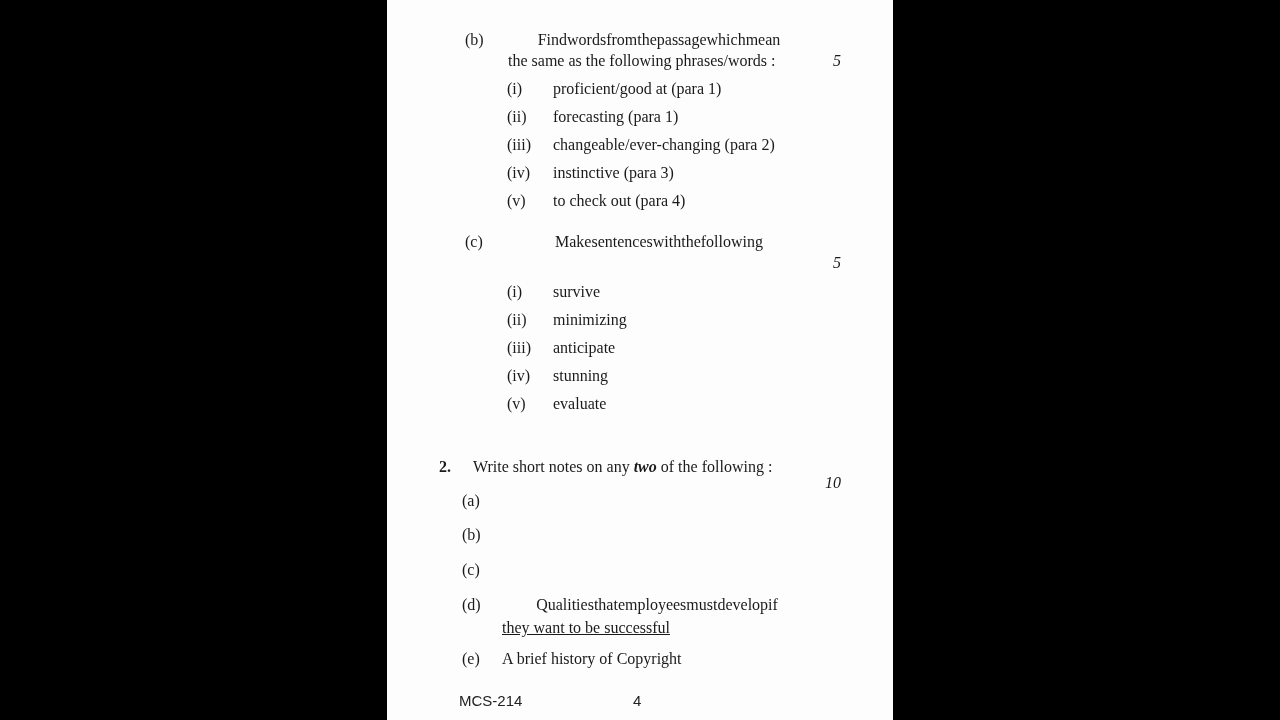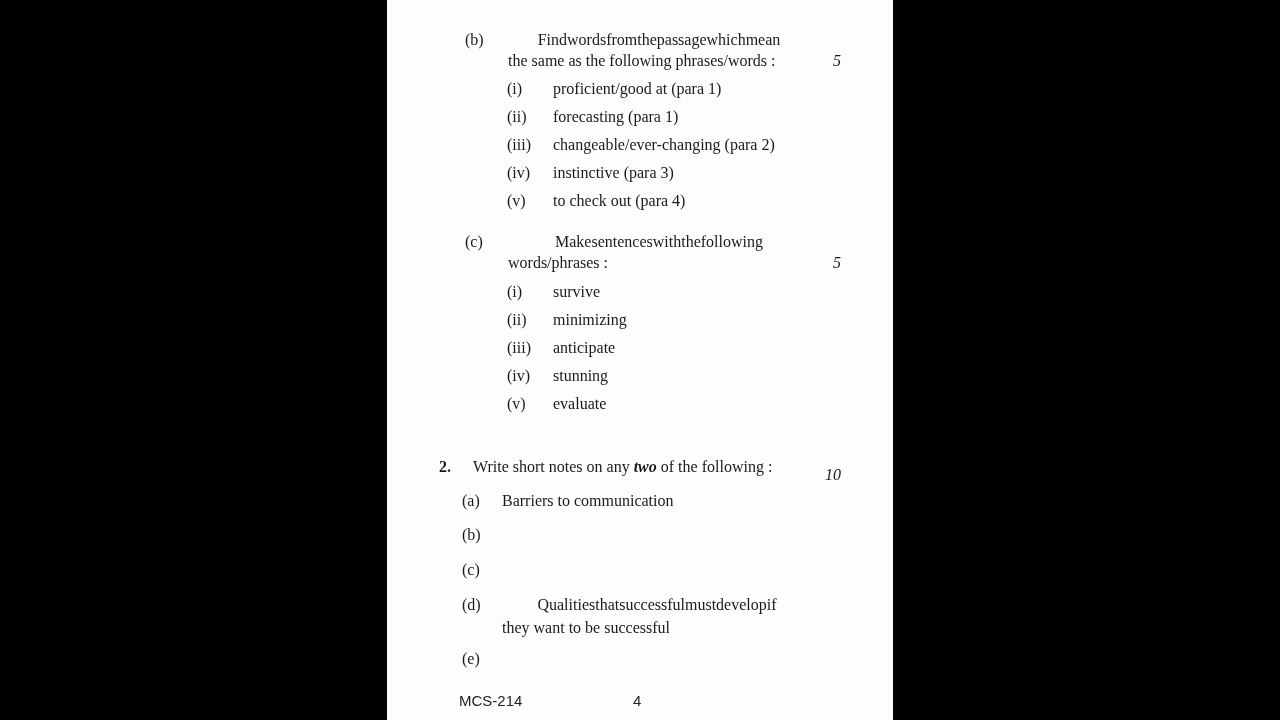--- a/index.html
+++ b/index.html
@@ -34,36 +34,36 @@
   .q1-label { position: absolute; left: 78px; top: 0; }
   .q1-body  { margin-left: 121px; width: 302px; }
   .jline    { display: flex; justify-content: center; }
   .marks {
     position: absolute;
     right: 52px;
     font-style: italic;
     font-size: 16px;
   }
   .marks.second-line { top: 21px; }
-  .marks.first-line  { top: 8px; }
+  .marks.first-line  { top: 16px; }
 
   
   .sub-item { position: absolute; left: 0; right: 0; height: 21px; }
   .sub-item .num  { position: absolute; left: 120px; }
   .sub-item .txt  { position: absolute; left: 166px; }
 
   
   .q2-number { position: absolute; left: 52px; top: 0; font-weight: bold; }
   .q2-text   { margin-left: 86px; margin-right: 90px; }
   .q2-emph   { font-weight: bold; font-style: italic; text-align: center; }
 
   .q2-item { position: absolute; left: 0; right: 0; }
   .q2-item .lbl { position: absolute; left: 75px; }
   .q2-item .txt { margin-left: 115px; width: 310px; }
-  .q2-item .txt .line2 { display: block; }
+  .q2-item .txt .line2 { display: block; text-decoration: underline; }
 
   
   .footer {
     position: absolute;
     left: 0; right: 0;
     top: 690px;
     font-family: "Liberation Sans", "DejaVu Sans", sans-serif;
     font-size: 15px;
     color: #222222;
   }
@@ -117,21 +117,20 @@
     <div class="block" style="top:231px;">
       <span class="q1-label">(c)</span>
       <div class="q1-body">
         <div class="jline">
             <span>Make</span>
             <span>sentences</span>
             <span>with</span>
             <span>the</span>
             <span>following</span>
           </div>
-        <div>words/phrases :</div>
       </div>
       <span class="marks second-line">5</span>
     </div>
 
     <div class="sub-item" style="top:281px;">
       <span class="num">(i)</span>
       <span class="txt">survive</span>
     </div>
     <div class="sub-item" style="top:309px;">
       <span class="num">(ii)</span>
@@ -151,44 +150,44 @@
     </div>
 
     <div class="block" style="top:456px;">
       <span class="q2-number">2.</span>
       <div class="q2-text"><span>Write short notes on any </span><span class="q2-emph">two</span><span> of the following :</span></div>
       <span class="marks first-line">10</span>
     </div>
 
     <div class="q2-item" style="top:490px;">
       <span class="lbl">(a)</span>
-      <div class="txt">Barriers to communication</div>
     </div>
     <div class="q2-item" style="top:524px;">
       <span class="lbl">(b)</span>
     </div>
     <div class="q2-item" style="top:559px;">
       <span class="lbl">(c)</span>
     </div>
     <div class="q2-item" style="top:593px; line-height:23px;">
       <span class="lbl">(d)</span>
       <div class="txt">
         <span class="jline">
             <span>Qualities</span>
             <span>that</span>
-            <span>successful</span>
+            <span>employees</span>
             <span>must</span>
             <span>develop</span>
             <span>if</span>
           </span>
         <span class="line2">they want to be successful</span>
       </div>
     </div>
     <div class="q2-item" style="top:648px;">
       <span class="lbl">(e)</span>
+      <div class="txt">A brief history of Copyright</div>
     </div>
 
     <div class="footer">
       <span class="code">MCS-214</span>
       <span class="pnum">4</span>
     </div>
 
   </div>
 </div>
 

